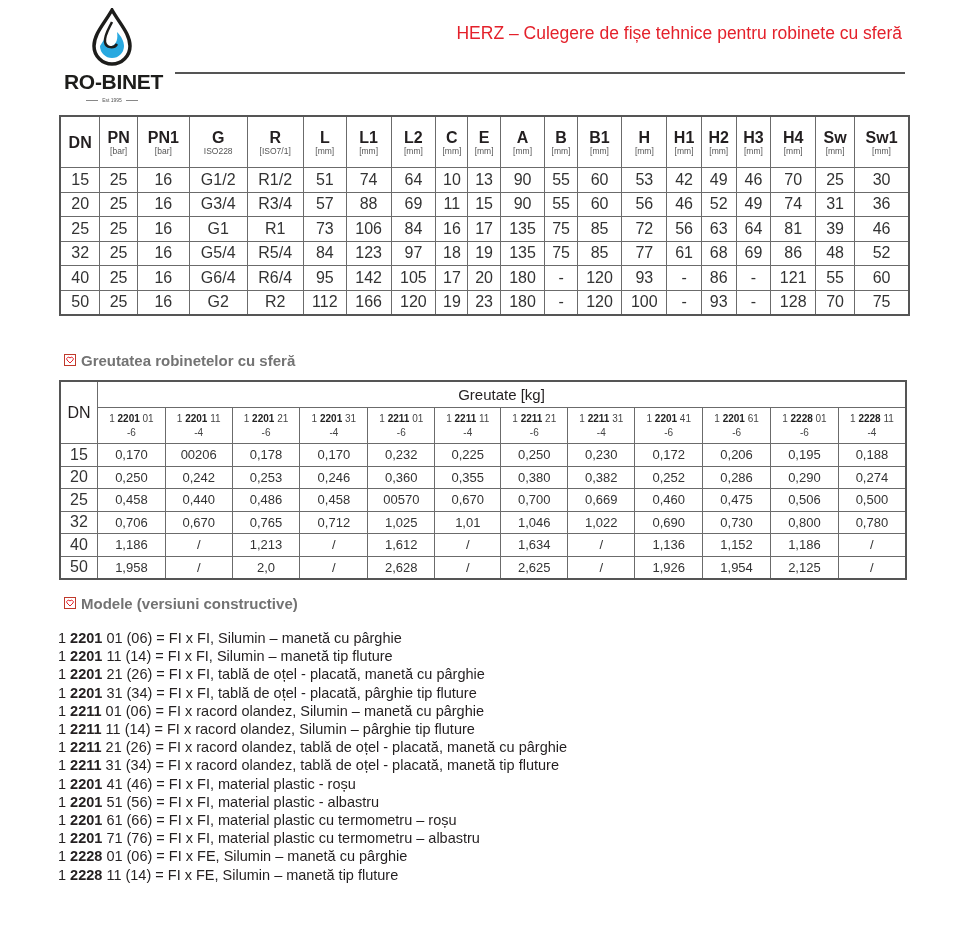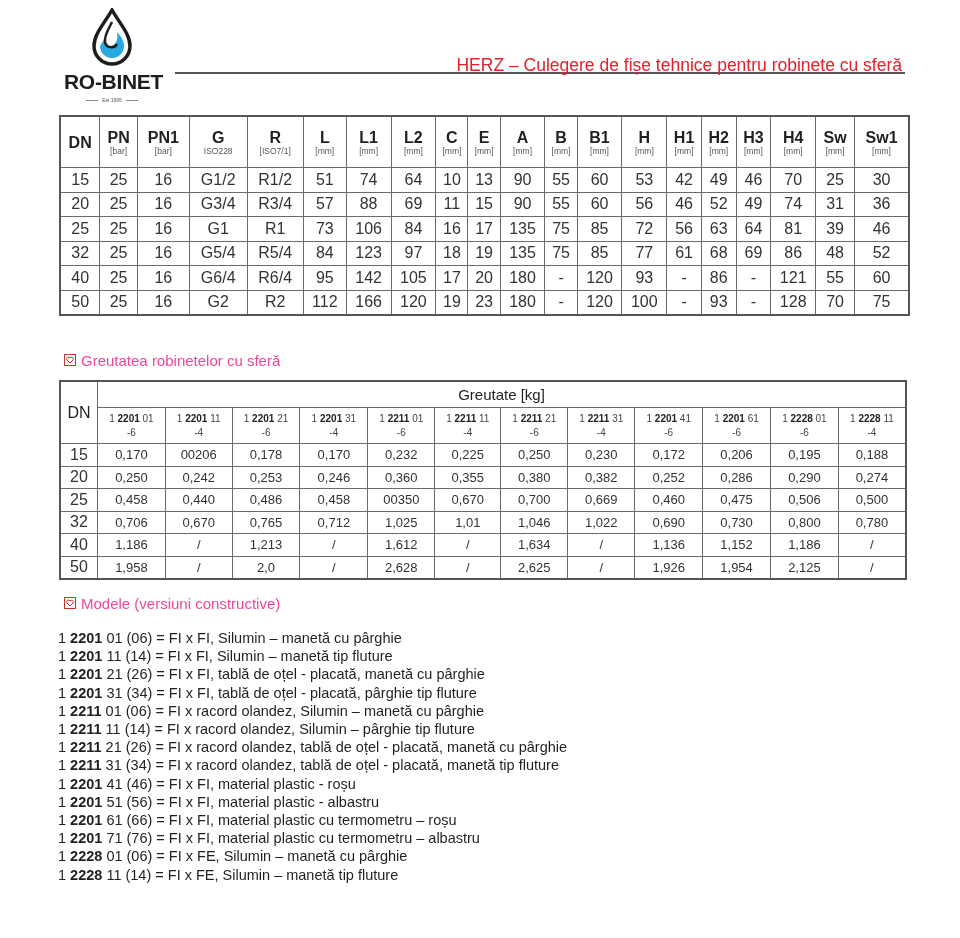--- a/index.html
+++ b/index.html
@@ -10,32 +10,32 @@
   .logo { position: absolute; left: 62px; top: 8px; width: 100px; height: 96px; }
   .logo svg { position: absolute; left: 28px; top: 0; }
   .logo-text { position: absolute; left: 2px; top: 62px; font-weight: bold; font-size: 21px;
                letter-spacing: -0.3px; color: #1d1d1b; white-space: nowrap; }
   .logo-est { position: absolute; left: 0; top: 89px; width: 100px; text-align: center;
               font-size: 5px; color: #555; }
   .logo-est::before, .logo-est::after { content: ""; display: inline-block; width: 12px; height: 1px;
               background: #888; vertical-align: middle; margin: 0 4px; }
   .header-line { position: absolute; left: 175px; top: 72px; width: 730px; height: 1.5px; background: #555; }
   .title { position: absolute; right: 58px; top: 22px; text-align: right; color: #e4212b;
-           font-size: 17.5px; line-height: 22px; margin-top: 32px; }
+           font-size: 17.5px; line-height: 22px; }
 
   
   table { border-collapse: collapse; position: absolute; }
   td, th { border: 1px solid #6b6b6b; text-align: center; padding: 0; font-weight: normal; }
   .dims { left: 59px; top: 115px; width: 851px; border: 2px solid #555; }
   .dims th { height: 50px; vertical-align: middle; }
   .dims th .h { display: block; font-weight: bold; font-size: 16px; line-height: 17px; }
   .dims th .u { display: block; font-size: 8.5px; color: #555; line-height: 10px; }
   .dims td { height: 23.5px; font-size: 16px; color: #333; }
 
-  .section-title { position: absolute; font-weight: normal; font-size: 15px; color: #ec4899; padding-left: 24px; }
+  .section-title { position: absolute; font-weight: bold; font-size: 15px; color: #737373; padding-left: 24px; }
   .section-title .ico { display: inline-block; width: 10px; height: 10px; border: 1px solid #c0392b;
                         position: relative; margin-right: 5px; top: 0px; }
   .section-title .ico svg { position: absolute; left: 1px; top: 1px; }
 
   .weights { left: 59px; top: 380px; width: 848px; border: 2px solid #555; }
   .weights th.dn { font-size: 16px; width: 36px; }
   .weights th.top { height: 25px; font-size: 15px; }
   .weights th.code { height: 35px; font-size: 10px; line-height: 14px; color: #444; }
   .weights th.code b { color: #222; }
   .weights td { height: 21.5px; font-size: 13px; color: #333; }
@@ -340,21 +340,21 @@
         <td>0,286</td>
         <td>0,290</td>
         <td>0,274</td>
       </tr>
       <tr>
         <td class="dn">25</td>
         <td>0,458</td>
         <td>0,440</td>
         <td>0,486</td>
         <td>0,458</td>
-        <td>00350</td>
+        <td>00570</td>
         <td>0,670</td>
         <td>0,700</td>
         <td>0,669</td>
         <td>0,460</td>
         <td>0,475</td>
         <td>0,506</td>
         <td>0,500</td>
       </tr>
       <tr>
         <td class="dn">32</td>

